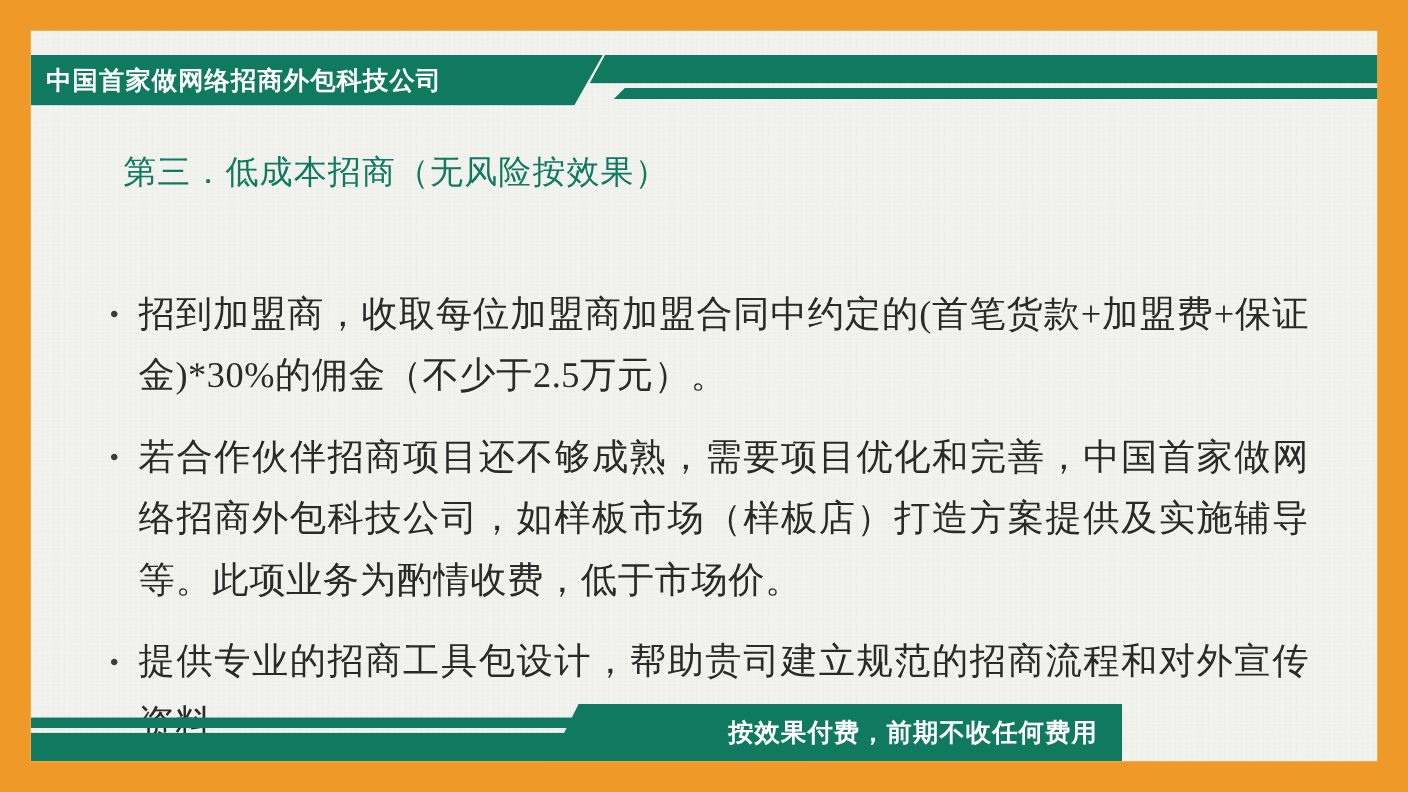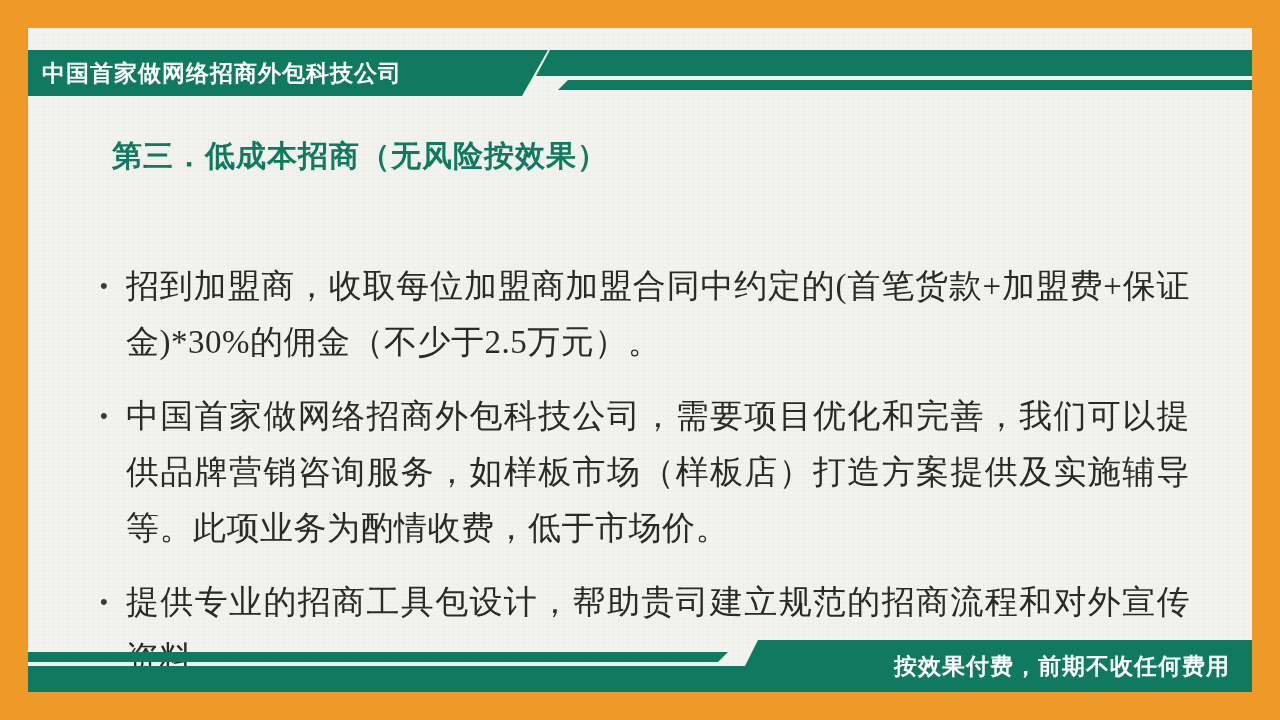--- a/index.html
+++ b/index.html
@@ -85,21 +85,21 @@
     white-space: nowrap;
   }
 
   
   .headline {
     position: absolute;
     left: 112px;
     top: 136px;
     color: #0f7a5f;
     font-size: 30px;
-    font-weight: bold;
+    font-weight: normal;
     letter-spacing: 1px;
     white-space: nowrap;
   }
 
   
   .bullets {
     position: absolute;
     left: 100px;
     top: 258px;
     width: 1090px;
@@ -125,21 +125,21 @@
     line-height: 56px;
     text-align: justify;
     letter-spacing: 0.5px;
   }
 
   
   .bottom-band {
     position: absolute;
     left: 28px;
     top: 640px;
-    width: 1224px;
+    width: 992px;
     height: 52px;
     overflow: hidden;
   }
   .bottom-band-main {
     position: absolute;
     right: 0;
     top: 0;
     width: 520px;
     height: 52px;
     background: #0f7a5f;
@@ -194,21 +194,21 @@
 
   <div class="bullets">
 
     <div class="bullet-row">
       <div class="bullet-dot">•</div>
       <div class="bullet-text">招到加盟商，收取每位加盟商加盟合同中约定的(首笔货款+加盟费+保证金)*30%的佣金（不少于2.5万元）。</div>
     </div>
 
     <div class="bullet-row">
       <div class="bullet-dot">•</div>
-      <div class="bullet-text">中国首家做网络招商外包科技公司，需要项目优化和完善，我们可以提供品牌营销咨询服务，如样板市场（样板店）打造方案提供及实施辅导等。此项业务为酌情收费，低于市场价。</div>
+      <div class="bullet-text">若合作伙伴招商项目还不够成熟，需要项目优化和完善，中国首家做网络招商外包科技公司，如样板市场（样板店）打造方案提供及实施辅导等。此项业务为酌情收费，低于市场价。</div>
     </div>
 
     <div class="bullet-row">
       <div class="bullet-dot">•</div>
       <div class="bullet-text">提供专业的招商工具包设计，帮助贵司建立规范的招商流程和对外宣传资料</div>
     </div>
 
   </div>
 
   <div class="bottom-band">

